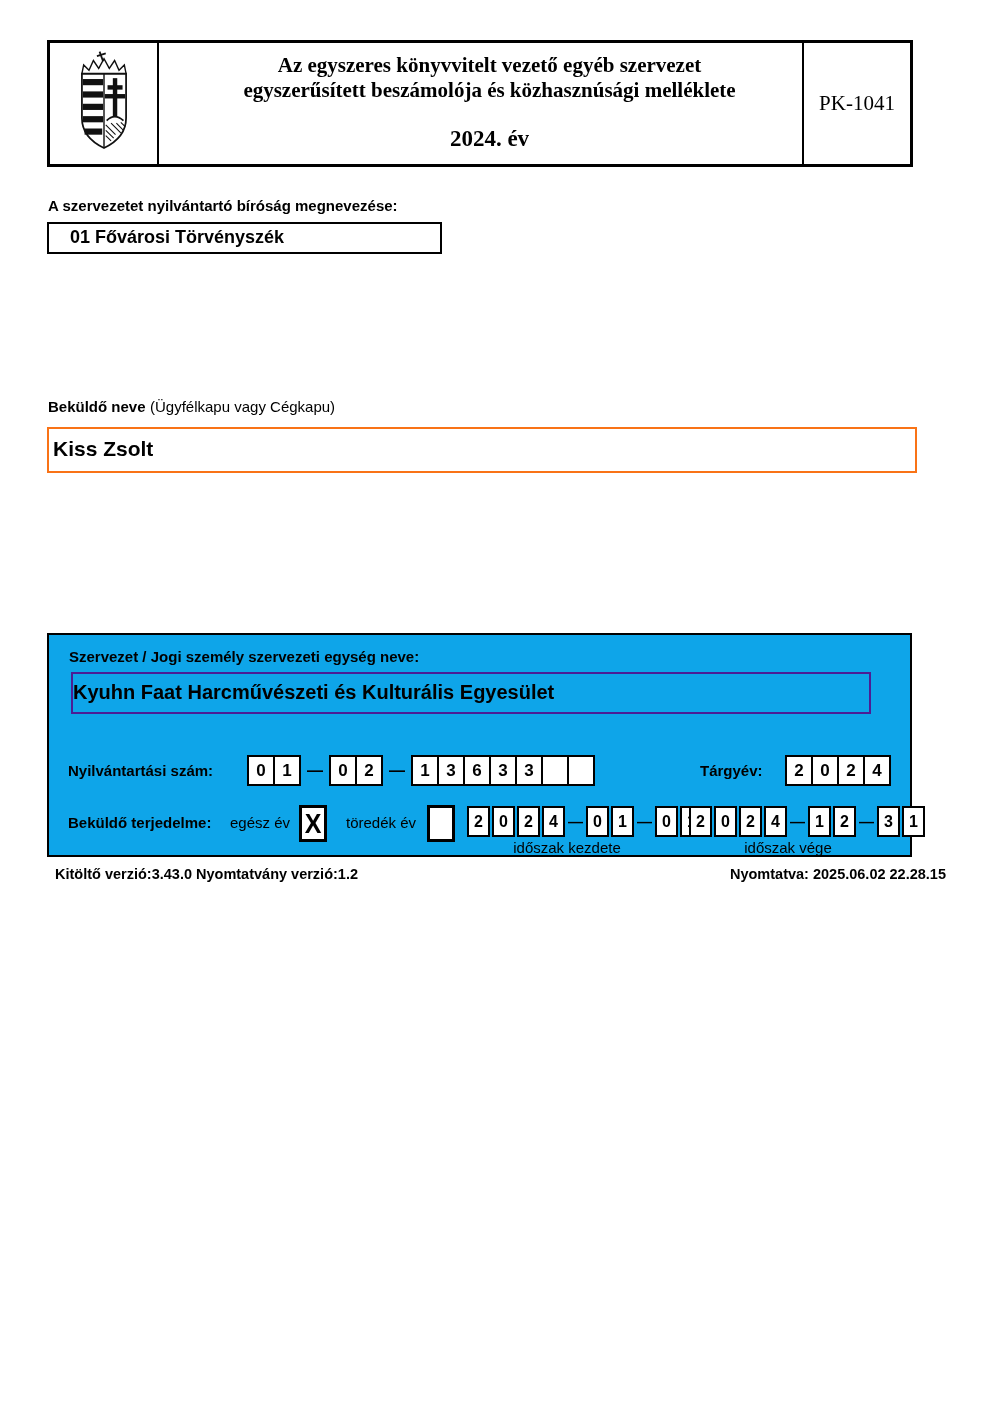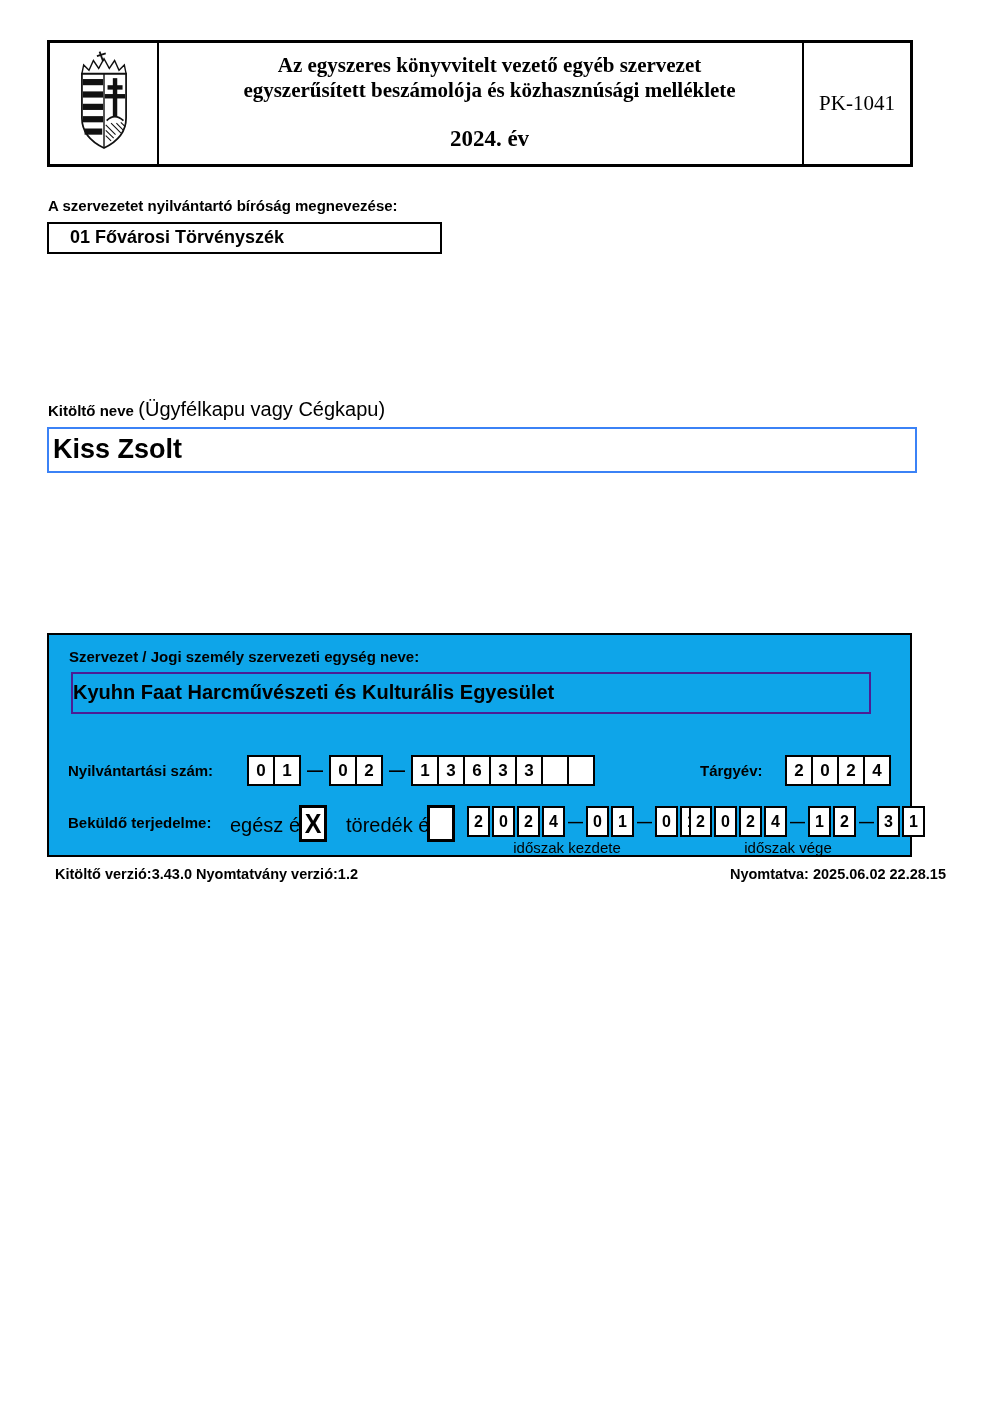--- a/index.html
+++ b/index.html
@@ -41,33 +41,33 @@
   }
   .header-code-cell{
     width:106px;flex:0 0 106px;
     display:flex;align-items:center;justify-content:center;
     font-family:"Liberation Serif", serif;
     font-size:21px;
   }
 
   
   .label-bold{font-weight:bold;font-size:15px;white-space:nowrap;}
-  .label-normal{font-weight:normal;font-size:20px;white-space:nowrap;}
+  .label-normal{font-weight:normal;font-size:15px;white-space:nowrap;}
 
   .court-box{
     left:47px;top:222px;width:370px;height:28px;
     border:2px solid #000;
     font-weight:bold;font-size:18px;line-height:26px;
     padding-left:21px;
     background:#fff;
   }
   .sender-box{
     left:47px;top:427px;width:862px;height:42px;
-    border:2px solid #3b82f6;
-    font-weight:bold;font-size:27px;line-height:40px;
+    border:2px solid #f97316;
+    font-weight:bold;font-size:21px;line-height:40px;
     padding-left:4px;
     background:#fff;
   }
 
   
   .org-box{
     left:47px;top:633px;width:861px;height:220px;
     border:2px solid #000;
     background:#0ea5e9;
   }
@@ -168,21 +168,21 @@
       </div>
       <div class="header-year">2024. év</div>
     </div>
     <div class="header-code-cell">PK-1041</div>
   </div>
 
   <div class="abs label-bold" style="left:48px;top:197px;">A szervezetet nyilvántartó bíróság megnevezése:</div>
   <div class="abs court-box">01 Fővárosi Törvényszék</div>
 
   <div class="abs" style="left:48px;top:398px;">
-    <span class="label-bold">Kitöltő neve</span>
+    <span class="label-bold">Beküldő neve</span>
     <span class="label-normal">(Ügyfélkapu vagy Cégkapu)</span>
   </div>
   <div class="abs sender-box">Kiss Zsolt</div>
 
   <div class="abs org-box">
 
     <div class="abs label-bold" style="left:20px;top:13px;">Szervezet / Jogi személy szervezeti egység neve:</div>
 
     <div class="abs org-value-box">Kyuhn Faat Harcművészeti és Kulturális Egyesület</div>
 

